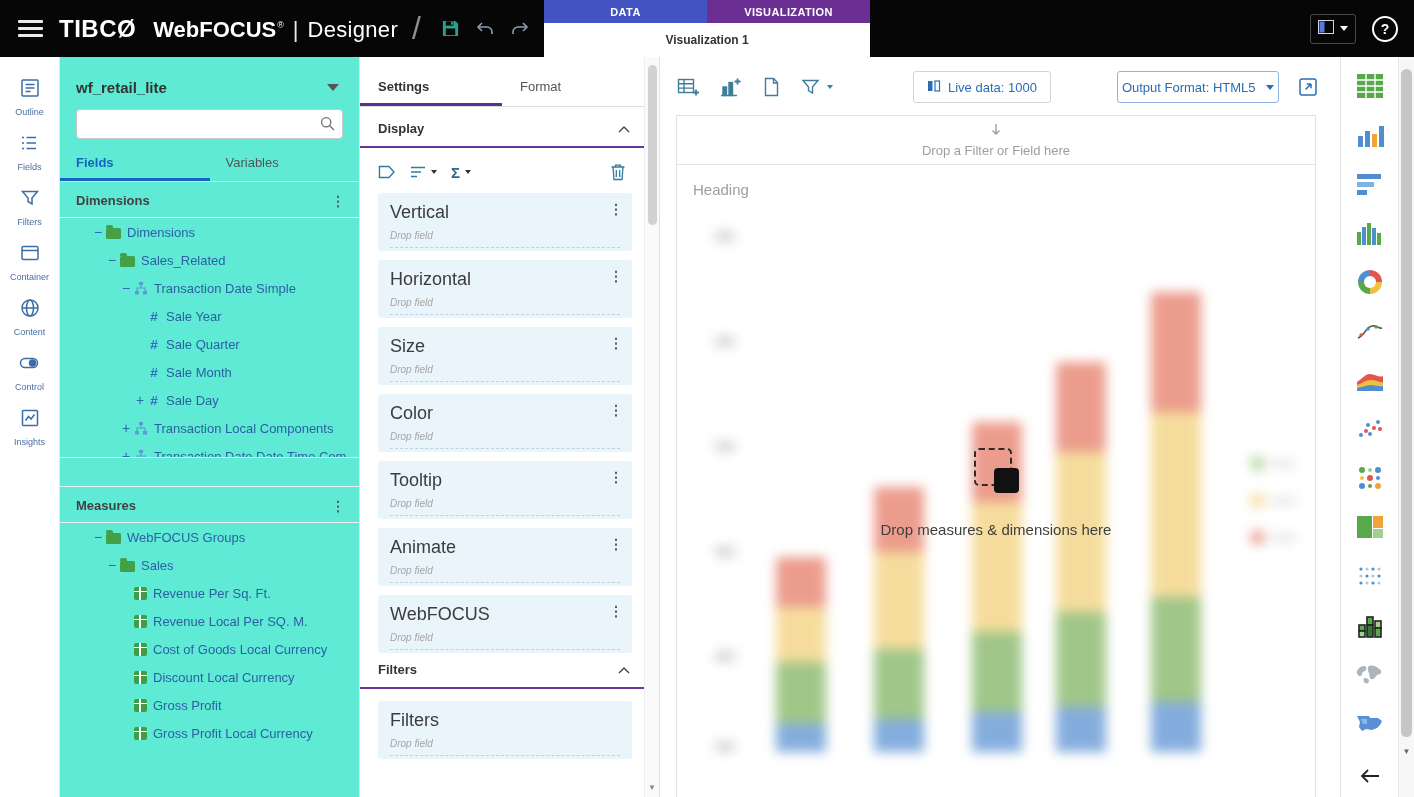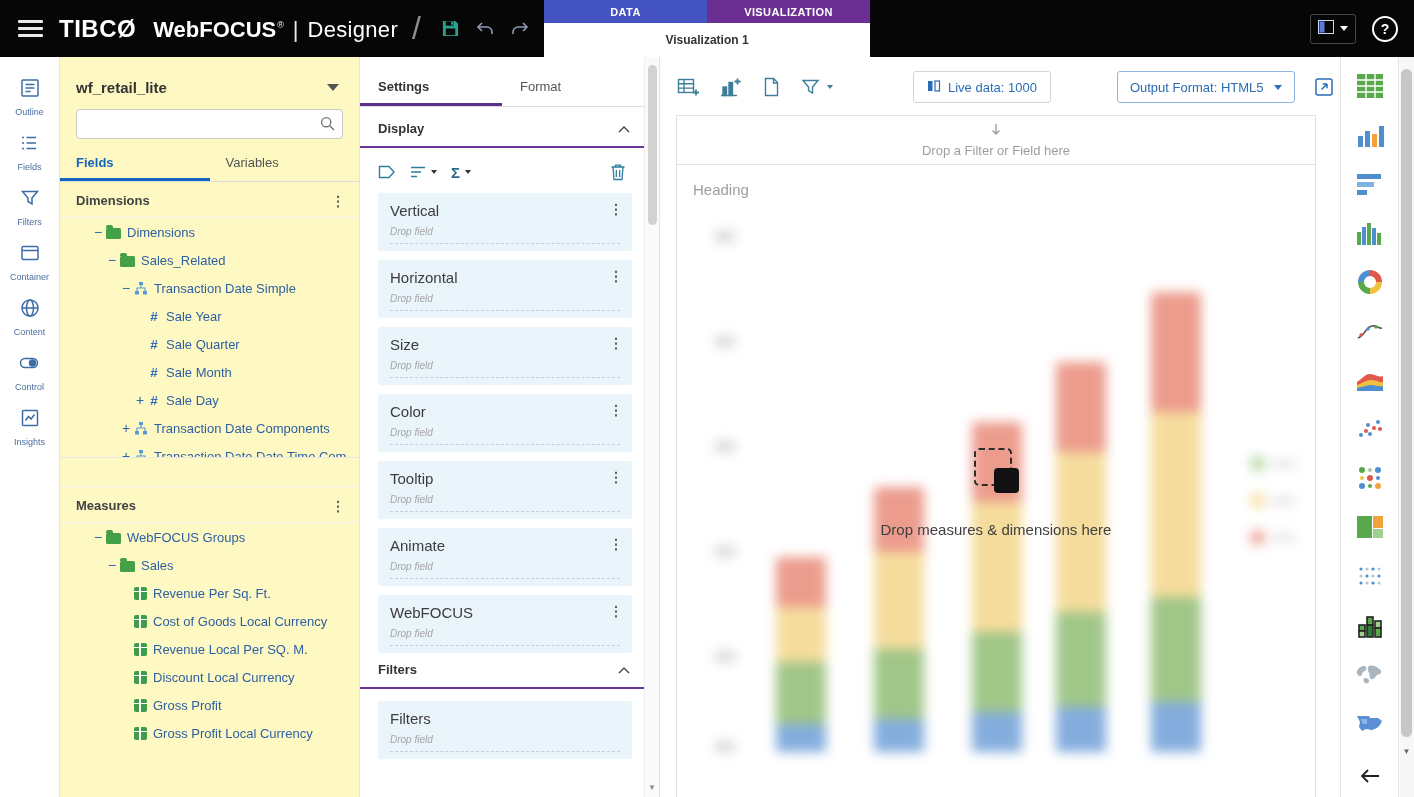--- a/index.html
+++ b/index.html
@@ -34,21 +34,21 @@
   
   .main { display:flex; height:740px; overflow:hidden; }
 
   
   .leftnav { width:60px; background:#fff; border-right:1px solid #e4e4e4; display:flex; flex-direction:column; align-items:center; padding-top:20px; gap:15px; }
   .nav-item { display:flex; flex-direction:column; align-items:center; gap:4px; cursor:pointer; }
   .nav-ic svg { stroke:#3d6da6; fill:none; stroke-width:1.5; }
   .nav-label { font-size:9px; color:#4a6f9e; }
 
   
-  .fields-panel { width:300px; background:#fef9c3; border-right:1px solid #e4e4e4; overflow:hidden; }
+  .fields-panel { width:300px; background:#5eead4; border-right:1px solid #e4e4e4; overflow:hidden; }
   .fp-head { display:flex; align-items:center; justify-content:space-between; padding:22px 20px 0 16px; }
   .fp-title { font-size:15px; font-weight:700; color:#333; cursor:pointer; }
   .dd-caret { width:0; height:0; border-left:6px solid transparent; border-right:6px solid transparent; border-top:7px solid #555; cursor:pointer; }
   .fp-search { margin:13px 16px 0; position:relative; }
   .fp-input { width:100%; height:30px; border:1px solid #c9c9c9; border-radius:4px; padding:0 30px 0 10px; font-size:13px; outline:none; font-family:inherit; }
   .fp-mag { position:absolute; right:8px; top:7px; }
   .fp-tabs { display:flex; margin-top:12px; border-bottom:1px solid #dcdcdc; }
   .ftab { width:50%; padding:4px 0 8px 16px; font-size:13px; color:#555; cursor:pointer; border-bottom:3px solid transparent; }
   .ftab.active { color:#1564bf; font-weight:700; border-bottom-color:#1564bf; }
   .sec-head { display:flex; align-items:center; justify-content:space-between; padding:11px 14px 9px 16px; font-size:13px; font-weight:600; color:#424242; border-bottom:1px solid #f0f0f0; }
@@ -76,34 +76,34 @@
   .stab { width:50%; padding:4px 0 9px 18px; font-size:13px; color:#555; cursor:pointer; border-bottom:3px solid transparent; }
   .stab.active { color:#333; font-weight:700; border-bottom-color:#5f2e91; }
   .dhead { display:flex; align-items:center; justify-content:space-between; margin-top:14px; padding:0 14px 10px 18px; font-size:13px; font-weight:700; color:#333; border-bottom:2px solid #6a3596; }
   .chev svg { stroke:#444; fill:none; stroke-width:1.4; }
   .btoolbar { display:flex; align-items:center; gap:14px; padding:15px 12px 12px 18px; }
   .tool { display:flex; align-items:center; gap:3px; cursor:pointer; }
   .sc { width:0; height:0; border-left:3.5px solid transparent; border-right:3.5px solid transparent; border-top:4.5px solid #333; margin-left:2px; }
   .sigma { font-size:15px; color:#2a6b8f; font-weight:700; }
   .tool.trash { margin-left:auto; margin-right:6px; }
   .bucket { background:#e9f4fb; border-radius:3px; margin:0 12px 9px 18px; height:58px; padding:9px 10px 0 12px; position:relative; }
-  .blabel { font-size:15px; color:#3c3c3c; }
+  .blabel { font-size:18px; color:#3c3c3c; }
   .bkebab { position:absolute; top:9px; right:9px; }
   .bdrop { margin-top:7px; font-size:10px; font-style:italic; color:#a6a6a6; border-bottom:1px dashed #bdd2de; padding-bottom:6px; margin-right:2px; }
   .sp-scroll { position:absolute; top:0; right:0; width:15px; height:100%; background:#fafafa; border-left:1px solid #eee; }
   .sp-thumb { position:absolute; top:8px; left:2.5px; width:9px; height:160px; background:#d2d2d2; border-radius:5px; cursor:pointer; }
   .sp-down { position:absolute; bottom:5px; left:0; width:100%; text-align:center; color:#8a8a8a; font-size:8px; cursor:pointer; }
   .sp-down::before { content:"▼"; }
 
   
   .canvas { flex:1; background:#fff; padding:13px 24px 0 16px; overflow:hidden; }
   .c-toolbar { display:flex; align-items:center; height:34px; gap:18px; }
   .cbtn { cursor:pointer; display:flex; align-items:center; gap:3px; }
   .live-btn { margin-left:62px; border:1px solid #d4d4d4; border-radius:3px; height:32px; display:flex; align-items:center; gap:7px; padding:0 13px; color:#2a6db5; font-size:13px; cursor:pointer; white-space:nowrap; }
-  .output-btn { margin-left:48px; border:1px solid #8fb4e3; border-radius:3px; height:32px; display:flex; align-items:center; gap:10px; padding:0 12px; color:#2a6db5; font-size:13px; cursor:pointer; white-space:nowrap; }
+  .output-btn { margin-left:48px; border:1px solid #8fb4e3; border-radius:3px; height:32px; display:flex; align-items:center; gap:10px; padding:0 4px; color:#2a6db5; font-size:13px; cursor:pointer; white-space:nowrap; }
   .oc-caret { width:0; height:0; border-left:4px solid transparent; border-right:4px solid transparent; border-top:5px solid #2a6db5; }
   .cbtn.expand { margin-left:auto; margin-right:2px; }
   .filter-strip { margin-top:11px; border:1px solid #e2e2e2; height:50px; display:flex; flex-direction:column; align-items:center; justify-content:center; gap:2px; cursor:pointer; }
   .fs-text { color:#9e9e9e; font-size:13px; }
   .chart-box { margin-top:-1px; border:1px solid #e2e2e2; height:640px; position:relative; overflow:hidden; }
   .heading { position:absolute; top:16px; left:16px; font-size:15px; color:#9e9e9e; }
   .ghost { position:absolute; inset:0; filter:blur(6px); opacity:.85; }
   .gbars { position:absolute; inset:0; }
   .gbar { position:absolute; bottom:51px; width:50px; display:flex; flex-direction:column-reverse; border-radius:3px 3px 0 0; overflow:hidden; }
   .gtick { position:absolute; left:38px; width:20px; height:11px; background:#cfcfcf; border-radius:2px; }
@@ -315,21 +315,21 @@
         <div class="trow d3">
             <span class="ttoggle">+</span>
             <span class="ticon">
               <svg width="14" height="13" viewBox="0 0 14 13">
                 <path d="M7 3v3M3 9V6h8v3" stroke="#5b9bd5" stroke-width="1.2" fill="none"></path>
                 <rect x="5" y="0" width="4" height="3" fill="#5b9bd5"></rect>
                 <rect x="1" y="9" width="4" height="3.5" fill="#5b9bd5"></rect>
                 <rect x="9" y="9" width="4" height="3.5" fill="#5b9bd5"></rect>
               </svg>
             </span>
-            <span class="tlabel">Transaction Date Components</span>
+            <span class="tlabel">Transaction Local Components</span>
           </div>
         <div class="trow d3">
             <span class="ttoggle">+</span>
             <span class="ticon">
               <svg width="14" height="13" viewBox="0 0 14 13">
                 <path d="M7 3v3M3 9V6h8v3" stroke="#5b9bd5" stroke-width="1.2" fill="none"></path>
                 <rect x="5" y="0" width="4" height="3" fill="#5b9bd5"></rect>
                 <rect x="1" y="9" width="4" height="3.5" fill="#5b9bd5"></rect>
                 <rect x="9" y="9" width="4" height="3.5" fill="#5b9bd5"></rect>
               </svg>
@@ -354,26 +354,26 @@
             <span class="tlabel">Sales</span>
           </div>
         <div class="trow d3">
             <span class="ttoggle"></span>
             <span class="ticon measure"></span>
             <span class="tlabel">Revenue Per Sq. Ft.</span>
           </div>
         <div class="trow d3">
             <span class="ttoggle"></span>
             <span class="ticon measure"></span>
+            <span class="tlabel">Revenue Local Per SQ. M.</span>
+          </div>
+        <div class="trow d3">
+            <span class="ttoggle"></span>
+            <span class="ticon measure"></span>
             <span class="tlabel">Cost of Goods Local Currency</span>
-          </div>
-        <div class="trow d3">
-            <span class="ttoggle"></span>
-            <span class="ticon measure"></span>
-            <span class="tlabel">Revenue Local Per SQ. M.</span>
           </div>
         <div class="trow d3">
             <span class="ttoggle"></span>
             <span class="ticon measure"></span>
             <span class="tlabel">Discount Local Currency</span>
           </div>
         <div class="trow d3">
             <span class="ttoggle"></span>
             <span class="ticon measure"></span>
             <span class="tlabel">Gross Profit</span>

